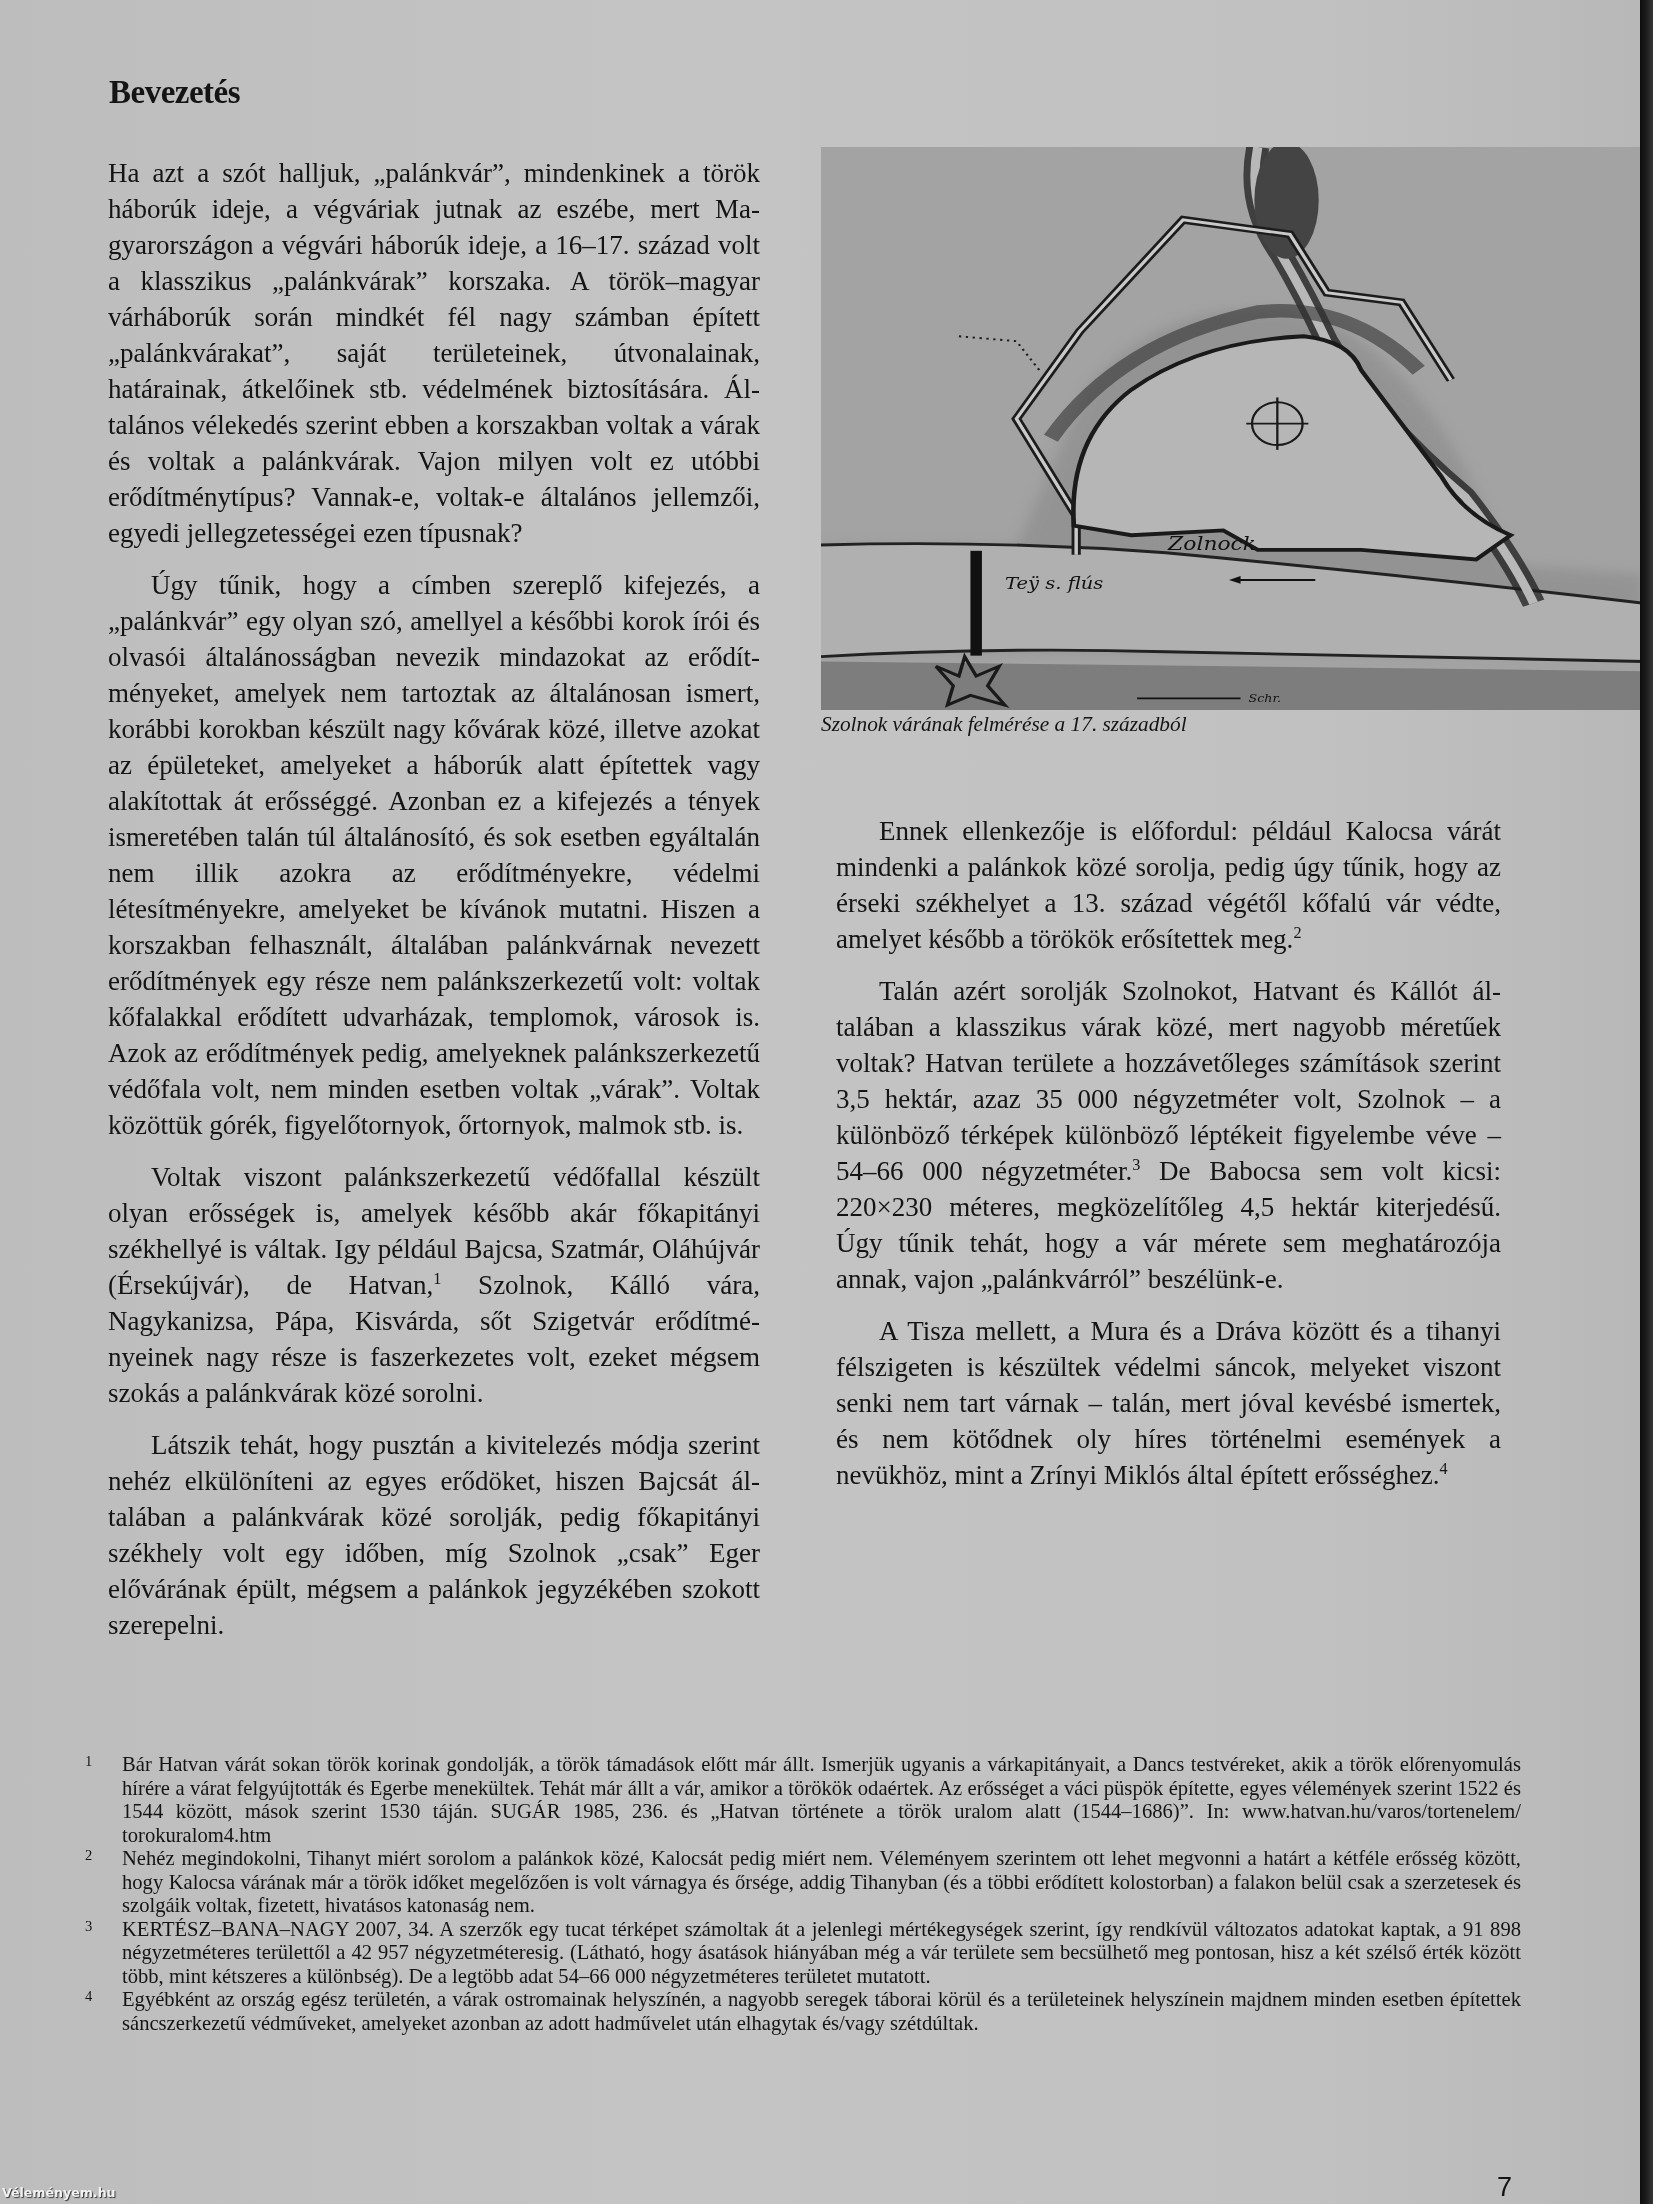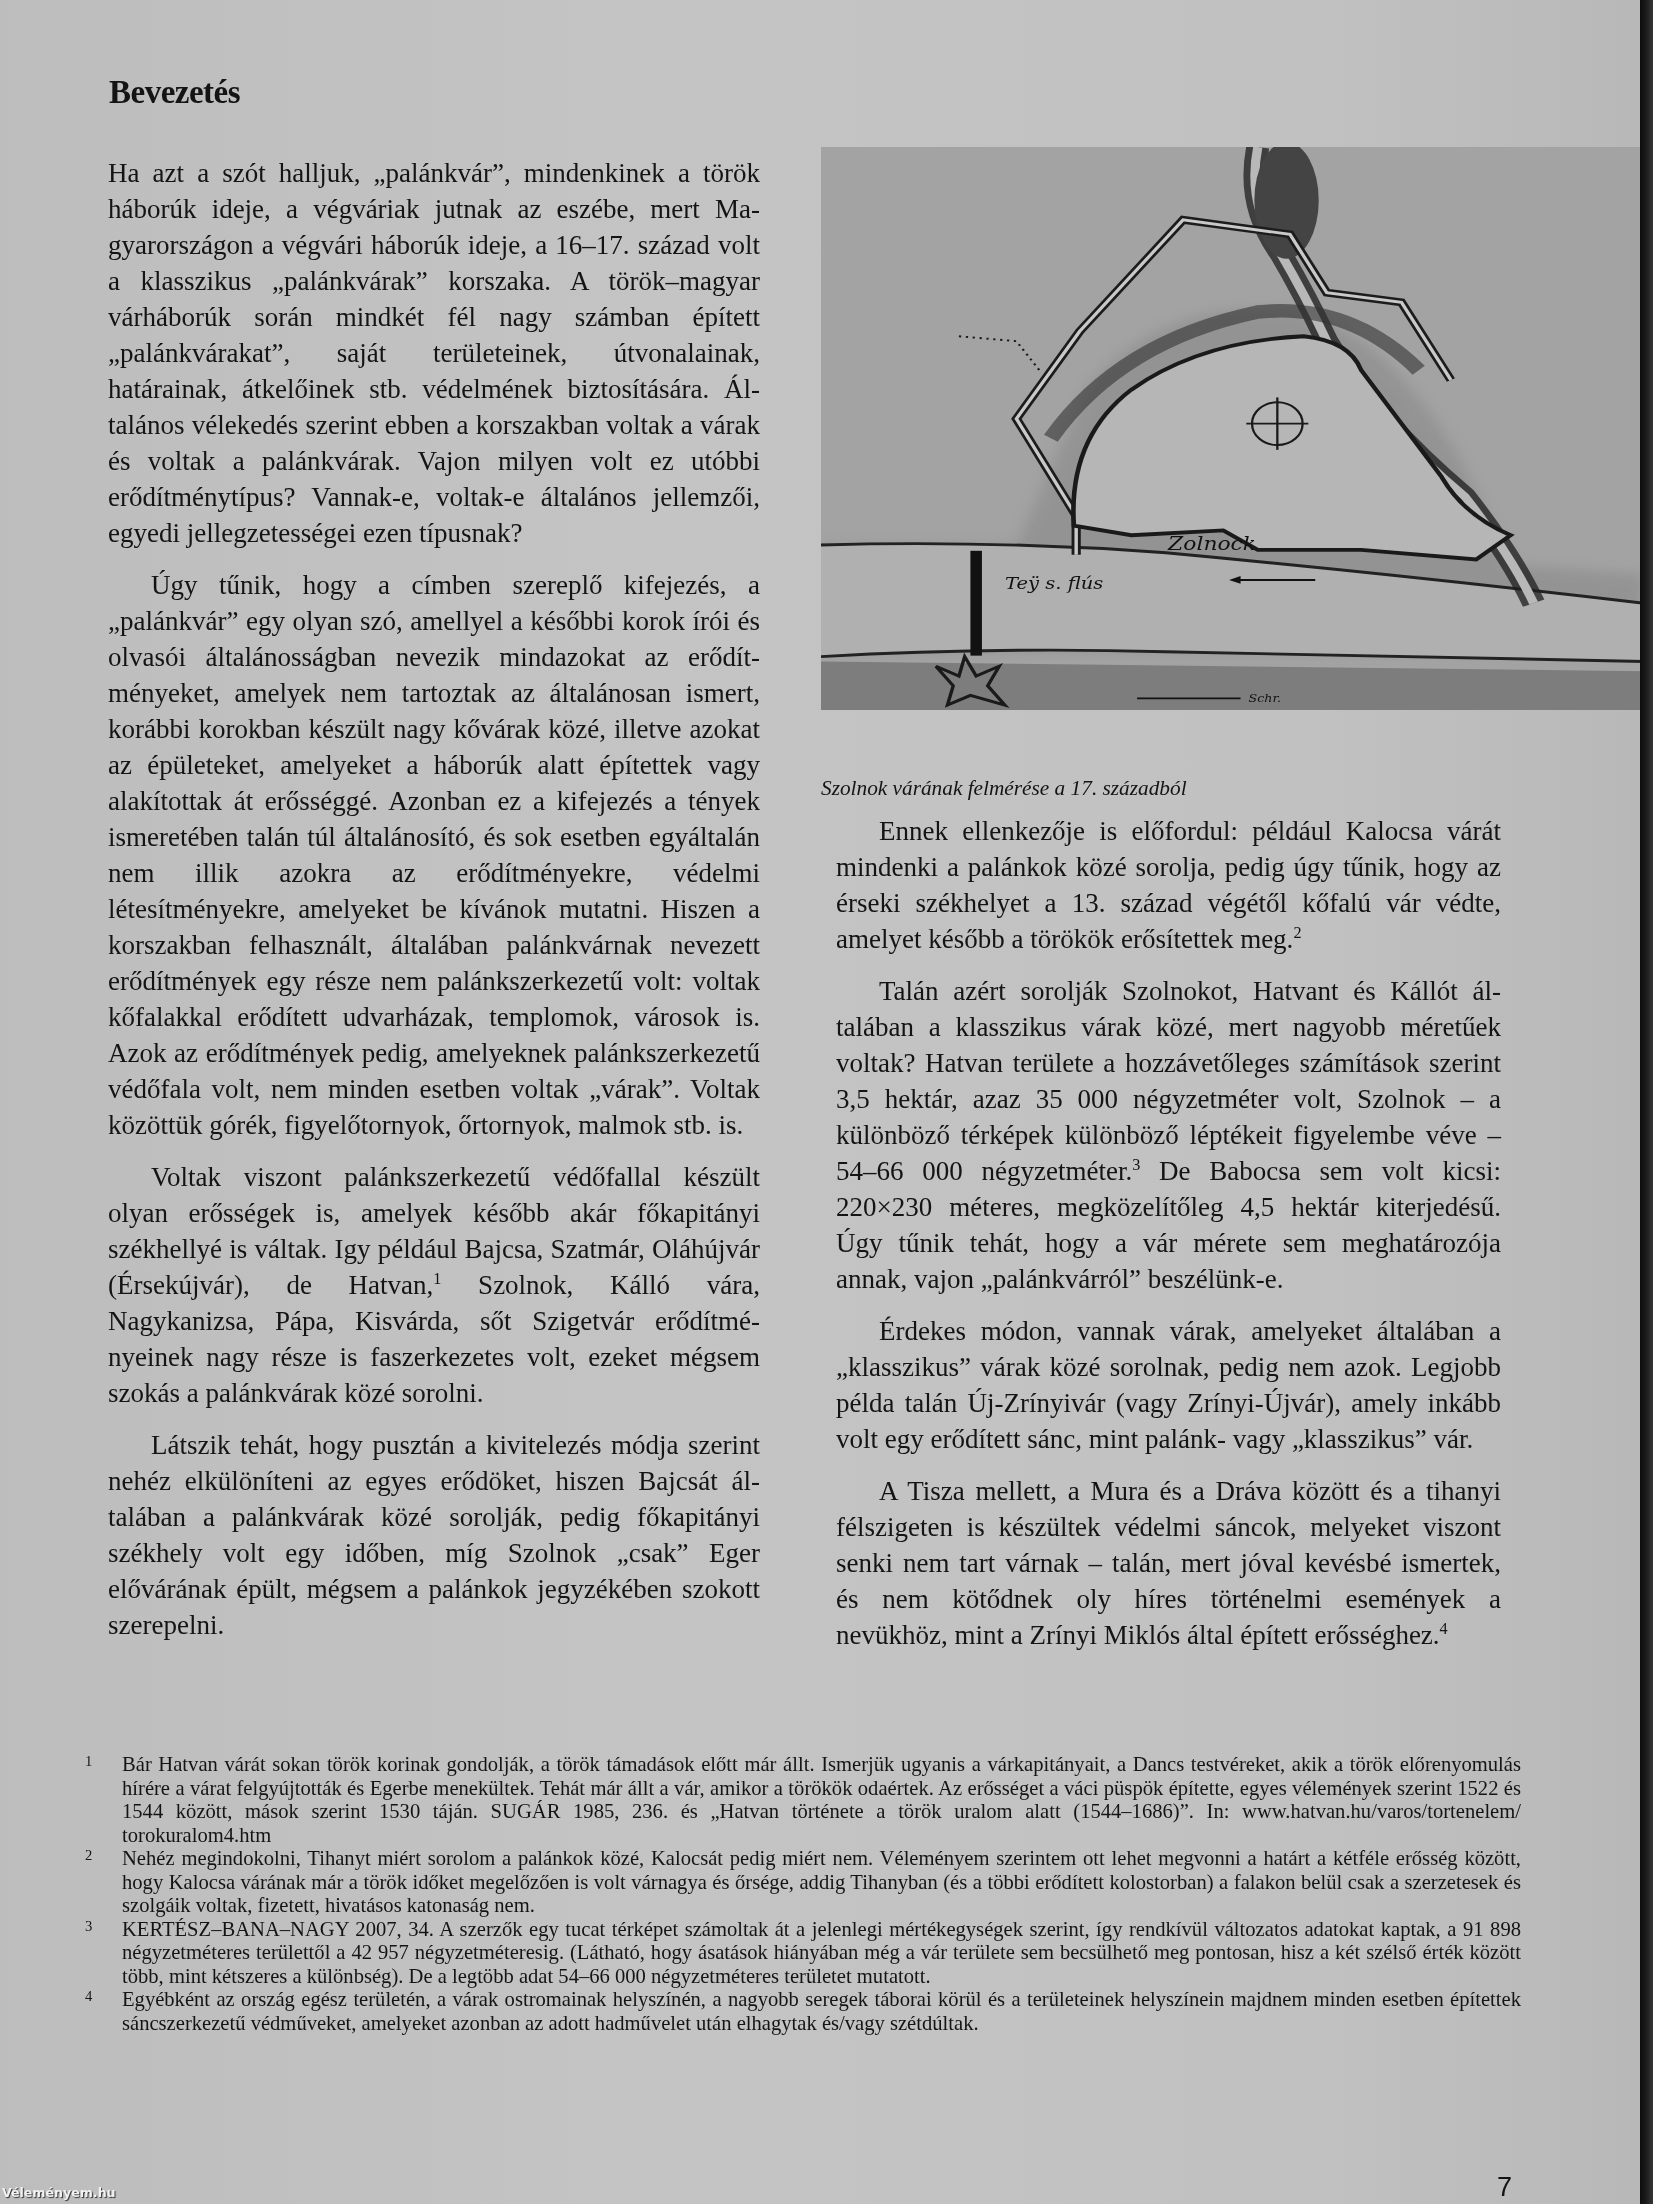--- a/index.html
+++ b/index.html
@@ -31,21 +31,21 @@
   .col p { margin: 16px; text-indent: 43px; }
   .col p.first { text-indent: 0; }
   sup { font-size: 60%; line-height: 0; vertical-align: 0.6em; }
 
   .figure {
     position: absolute; left: 821px; top: 147px; width: 823px; height: 563px;
     background: #9a9a9a; overflow: hidden;
   }
   .figure svg { display: block; width: 100%; height: 100%; }
   .caption {
-    position: absolute; left: 821px; top: 776px;
+    position: absolute; left: 821px; top: 712px;
     font-style: italic; font-size: 21.3px;
   }
 
   .footnotes {
     position: absolute; left: 85px; top: 1753px; width: 1436px;
     font-size: 20.6px; line-height: 23.5px;
   }
   .fn { position: relative; padding-left: 37px; text-align: justify; }
   .fn-num { position: absolute; left: 0; top: -2.9px; font-size: 14.6px; }
 
@@ -114,21 +114,20 @@
       <line x1="275" y1="568" x2="365" y2="568" stroke="#111" stroke-width="2"></line>
       <text x="372" y="572" font-family="DejaVu Serif, serif" font-style="italic" font-size="11" fill="#111">Schr.</text>
     </svg>
   </div>
 
   <div class="caption">Szolnok várának felmérése a 17. századból</div>
 
   <div class="col col-right">
     <p><span>Ennek ellenkezője is előfordul: például Kalocsa várát mindenki a palánkok közé sorolja, pedig úgy tűnik, hogy az érseki székhelyet a 13. század végétől kőfalú vár védte, amelyet később a törökök erősítettek meg.</span><sup>2</sup></p>
     <p><span>Talán azért sorolják Szolnokot, Hatvant és Kállót ál­talában a klasszikus várak közé, mert nagyobb méretűek voltak? Hatvan területe a hozzávetőleges számítások sze­rint 3,5 hektár, azaz 35 000 négyzetméter volt, Szolnok – a különböző térképek különböző léptékeit figyelembe véve –54–66 000 négyzetméter.</span><sup>3</sup><span>  De Babocsa sem volt kicsi: 220×230 méteres, megközelítőleg 4,5 hektár kiter­jedésű. Úgy tűnik tehát, hogy a vár mérete sem meg­határozója annak, vajon „palánkvárról” beszélünk-e.</span></p>
-    <p>Érdekes módon, vannak várak, amelyeket általában a „klasszikus” várak közé sorolnak, pedig nem azok. Legjobb példa talán Új-Zrínyivár (vagy Zrínyi-Újvár), amely inkább volt egy erődített sánc, mint palánk- vagy „klasszikus” vár.</p>
     <p><span>A Tisza mellett, a Mura és a Dráva között és a tihanyi félszigeten is készültek védelmi sáncok, melyeket viszont senki nem tart várnak – talán, mert jóval kevésbé is­mertek, és nem kötődnek oly híres történelmi események a nevükhöz, mint a Zrínyi Miklós által épített erősséghez.</span><sup>4</sup></p>
   </div>
 
   <div class="footnotes">
     <div class="fn">
       <span class="fn-num">1</span>
       <span>Bár Hatvan várát sokan török korinak gondolják, a török támadások előtt már állt. Ismerjük ugyanis a várkapitányait, a Dancs testvéreket, akik a török előrenyomulás hírére a várat felgyújtották és Egerbe menekültek. Tehát már állt a vár, amikor a törökök odaértek. Az erősséget a váci püspök építette, egyes vélemények szerint 1522 és 1544 között, mások szerint 1530 táján. SUGÁR 1985, 236. és „Hatvan története a török uralom alatt (1544–1686)”. In: www.hatvan.hu/varos/tortenelem/ torokuralom4.htm</span>
     </div>
     <div class="fn">
       <span class="fn-num">2</span>

